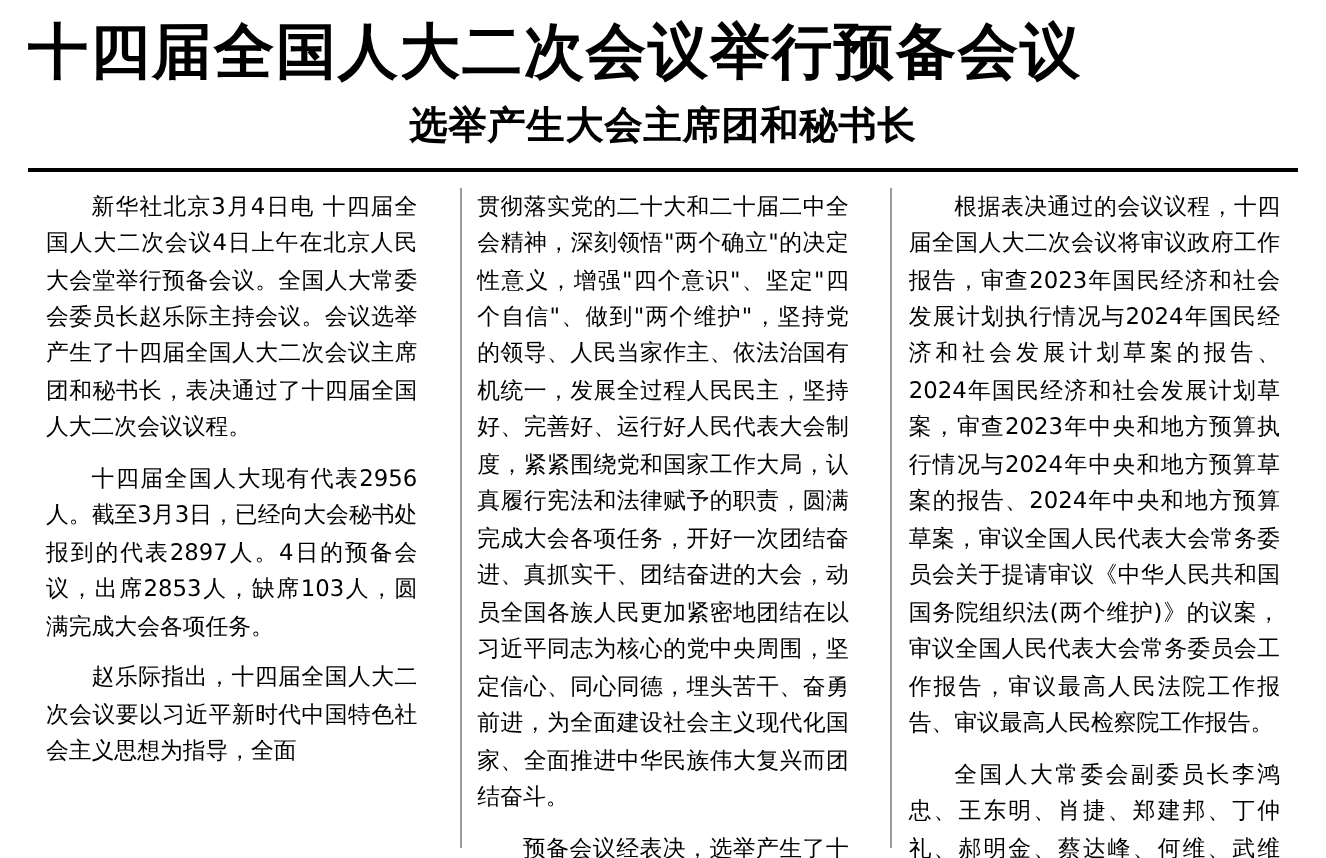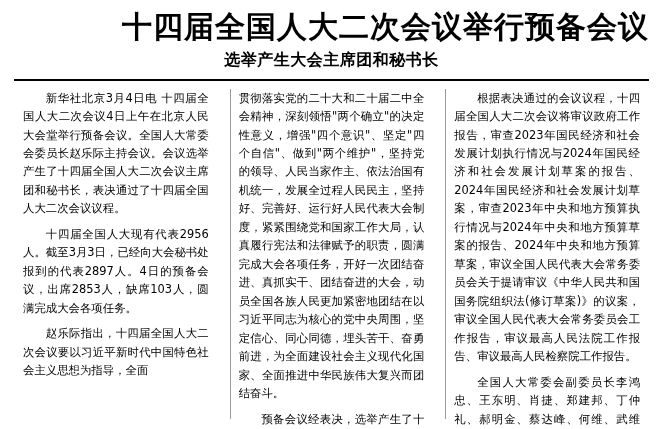--- a/index.html
+++ b/index.html
@@ -15,37 +15,37 @@
     overflow: hidden;
   }
   .page {
     position: relative;
     width: 663px;
     height: 429px;
     box-sizing: border-box;
     padding: 8px 14px 6px 14px;
   }
   .headline {
-    text-align: right;
+    text-align: left;
     font-family: "DejaVu Serif", "Liberation Serif", serif;
     font-weight: bold;
     font-size: 30px;
     letter-spacing: 1px;
     line-height: 1.12;
     margin: 2px 0 6px 0;
     white-space: nowrap;
   }
   .subheads {
     display: flex;
     justify-content: center;
     align-items: center;
     gap: 34px;
     font-family: "DejaVu Serif", "Liberation Serif", serif;
     font-weight: bold;
-    font-size: 16px;
+    font-size: 19px;
     letter-spacing: 0.5px;
     margin-bottom: 8px;
     white-space: nowrap;
   }
   .rule {
     border-top: 2px solid #000;
     margin: 0 0 8px 0;
     height: 0;
   }
   .columns {
@@ -101,18 +101,18 @@
       <p class="para">十四届全国人大现有代表2956人。截至3月3日，已经向大会秘书处报到的代表2897人。4日的预备会议，出席2853人，缺席103人，圆满完成大会各项任务。</p>
       <p class="para">赵乐际指出，十四届全国人大二次会议要以习近平新时代中国特色社会主义思想为指导，全面</p>
     </div>
 
     <div class="col">
       <p class="para" style="text-indent:0">贯彻落实党的二十大和二十届二中全会精神，深刻领悟"两个确立"的决定性意义，增强"四个意识"、坚定"四个自信"、做到"两个维护"，坚持党的领导、人民当家作主、依法治国有机统一，发展全过程人民民主，坚持好、完善好、运行好人民代表大会制度，紧紧围绕党和国家工作大局，认真履行宪法和法律赋予的职责，圆满完成大会各项任务，开好一次团结奋进、真抓实干、团结奋进的大会，动员全国各族人民更加紧密地团结在以习近平同志为核心的党中央周围，坚定信心、同心同德，埋头苦干、奋勇前进，为全面建设社会主义现代化国家、全面推进中华民族伟大复兴而团结奋斗。</p>
       <p class="para">预备会议经表决，选举产生了十四届全国人大二次会议主席团和秘书长。大会主席团由181人组成，李鸿忠为大会秘书长。</p>
     </div>
 
     <div class="col">
-      <p class="para">根据表决通过的会议议程，十四届全国人大二次会议将审议政府工作报告，审查2023年国民经济和社会发展计划执行情况与2024年国民经济和社会发展计划草案的报告、2024年国民经济和社会发展计划草案，审查2023年中央和地方预算执行情况与2024年中央和地方预算草案的报告、2024年中央和地方预算草案，审议全国人民代表大会常务委员会关于提请审议《中华人民共和国国务院组织法(修订草案)》的议案，审议全国人民代表大会常务委员会工作报告，审议最高人民法院工作报告、审议最高人民检察院工作报告。</p>
+      <p class="para">根据表决通过的会议议程，十四届全国人大二次会议将审议政府工作报告，审查2023年国民经济和社会发展计划执行情况与2024年国民经济和社会发展计划草案的报告、2024年国民经济和社会发展计划草案，审查2023年中央和地方预算执行情况与2024年中央和地方预算草案的报告、2024年中央和地方预算草案，审议全国人民代表大会常务委员会关于提请审议《中华人民共和国国务院组织法(两个维护)》的议案，审议全国人民代表大会常务委员会工作报告，审议最高人民法院工作报告、审议最高人民检察院工作报告。</p>
       <p class="para">全国人大常委会副委员长李鸿忠、王东明、肖捷、郑建邦、丁仲礼、郝明金、蔡达峰、何维、武维华、铁凝、彭清华、张庆伟、洛桑江村、雪克来提·扎克尔、解</p>
     </div>
 
   </div>
 </div>
 
 </body></html>

